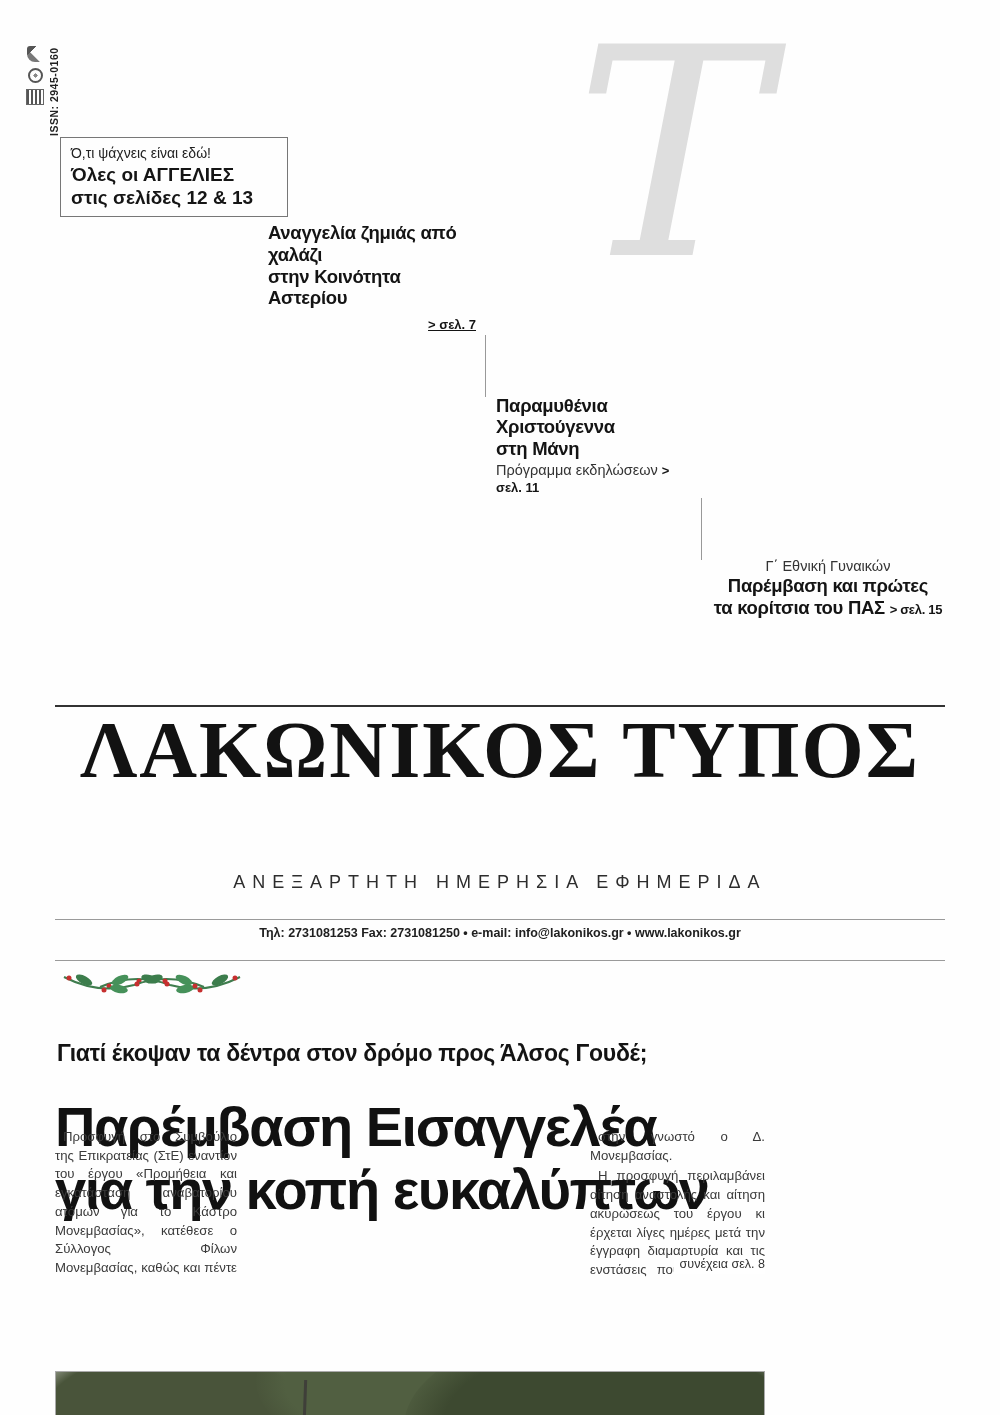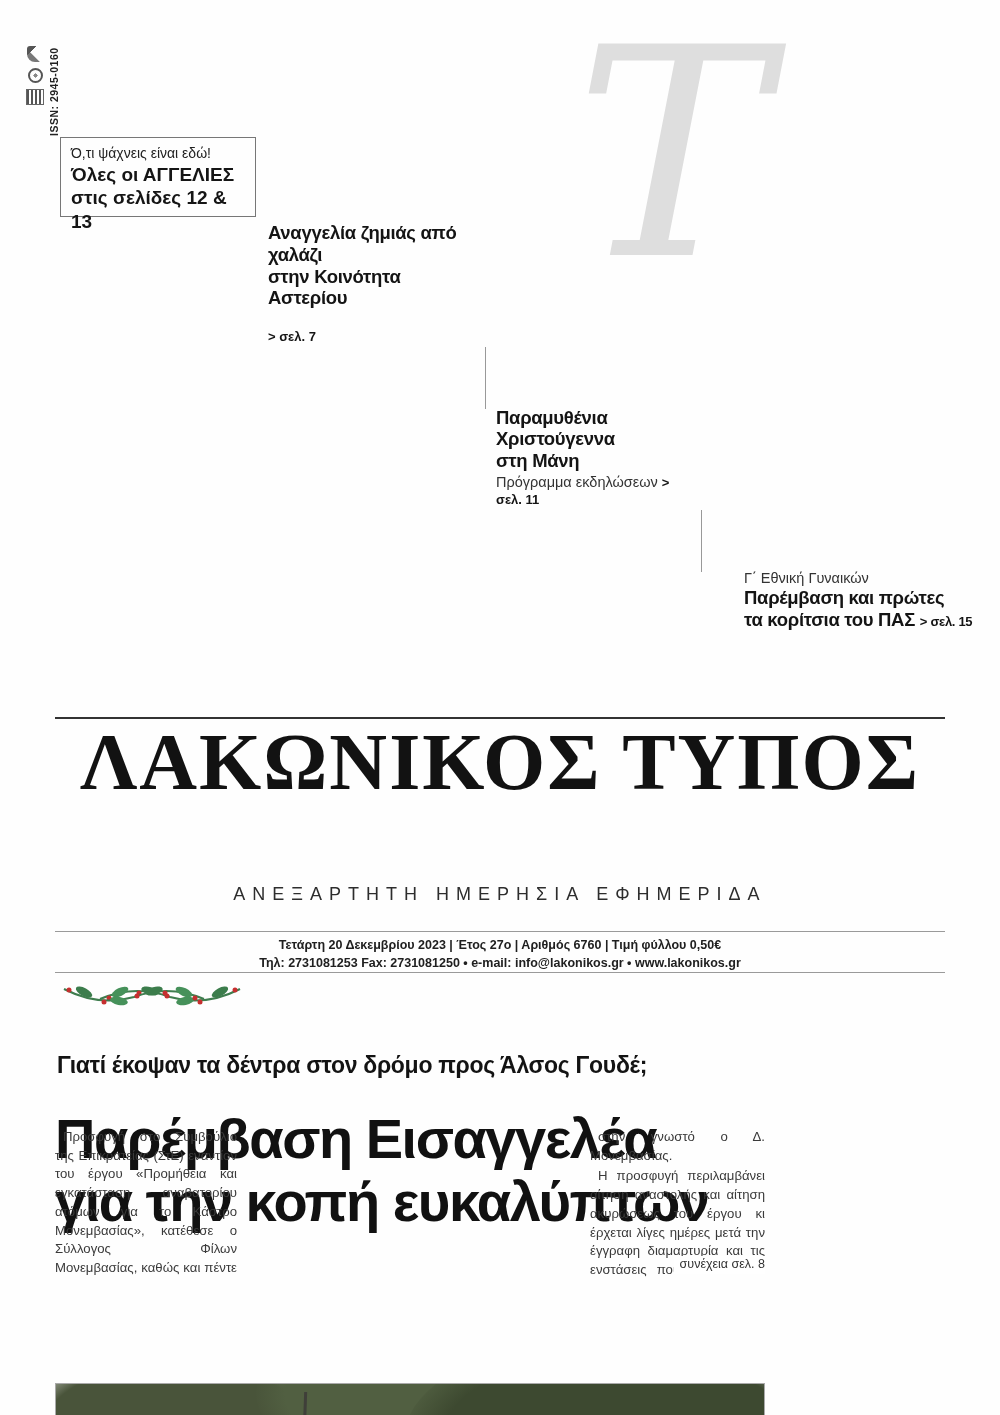--- a/index.html
+++ b/index.html
@@ -15,33 +15,33 @@
         font-size:10.5px;font-weight:bold;color:#222;letter-spacing:.5px;}
   .strip-icons{left:26px;top:46px;width:18px;display:flex;flex-direction:column;gap:6px;align-items:center;}
   .icon-elta{width:16px;height:16px;background:
       linear-gradient(135deg,#555 30%,transparent 31%),
       linear-gradient(45deg,#777 40%,transparent 41%);border-radius:3px 8px 3px 8px;}
   .icon-stamp{width:15px;height:15px;border:2px solid #555;border-radius:50%;box-sizing:border-box;
       background:radial-gradient(circle at 50% 50%, #888 25%, transparent 28%);}
   .icon-barcode{width:16px;height:14px;background:repeating-linear-gradient(90deg,#555 0 2px,#fff 2px 4px);
       border:1px solid #666;}
   
-  .adbox{left:60px;top:45px;width:196px;height:80px;border:1.5px solid #777;box-sizing:border-box;
+  .adbox{left:60px;top:45px;width:228px;height:80px;border:1.5px solid #777;box-sizing:border-box;
          padding:7px 10px;line-height:1.25;}
   .adbox .l1{font-size:14px;color:#222;}
   .adbox .l2,.adbox .l3{font-size:19px;font-weight:bold;color:#151515;}
   .teaser{line-height:1.18;}
   .teaser .bold{font-size:18.5px;font-weight:bold;color:#141414;letter-spacing:-.3px;}
   .teaser .light{font-size:14.5px;color:#333;}
   .teaser .pg{font-size:13px;font-weight:bold;color:#141414;}
   .t1{left:268px;top:50px;width:208px;}
-  .t1 .pg{display:block;margin-top:20px;}
+  .t1 .pg{display:block;text-align:right;margin-top:8px;text-decoration:underline;}
   .t2{left:496px;top:50px;width:200px;}
   .t2 .light{display:block;margin-top:2px;}
-  .t3{left:744px;top:50px;width:240px;}
+  .t3{left:708px;top:50px;width:240px;text-align:center;}
   .vdiv{width:1px;background:#999;top:52px;height:62px;}
   
   .rule-top{left:55px;top:136px;width:890px;height:1.5px;background:#333;}
   .masthead{left:0;top:139px;width:1000px;text-align:center;font-family:"Liberation Serif",serif;
             font-weight:bold;font-size:80px;letter-spacing:2px;color:#121212;line-height:1;white-space:nowrap;}
   .mast-sub{left:0;top:221px;width:1000px;text-align:center;font-size:18px;letter-spacing:7px;color:#2d2d2d;}
   
   .datebar{left:55px;top:247px;width:890px;height:42px;border-top:1px solid #9a9a9a;border-bottom:1px solid #9a9a9a;
            box-sizing:border-box;text-align:center;padding-top:4px;}
   .datebar .d1,.datebar .d2{font-size:12.5px;font-weight:bold;color:#202020;line-height:1.45;}
@@ -106,21 +106,20 @@
     <div class="bold"><span>τα κορίτσια του ΠΑΣ</span> <span class="pg">&gt; σελ. 15</span></div>
   </div>
 
   
   <div class="abs rule-top z"></div>
   <div class="abs masthead z">ΛΑΚΩΝΙΚΟΣ ΤΥΠΟΣ</div>
   <div class="abs mast-sub z">ΑΝΕΞΑΡΤΗΤΗ ΗΜΕΡΗΣΙΑ ΕΦΗΜΕΡΙΔΑ</div>
 
   
   <div class="abs datebar z">
-    <div class="d1">Τετάρτη 20 Δεκεμβρίου 2023 | Έτος 27ο | Αριθμός 6760 | Τιμή φύλλου 0,50€</div>
     <div class="d2">Τηλ: 2731081253 Fax: 2731081250 • e-mail: info@lakonikos.gr • www.lakonikos.gr</div>
   </div>
   <svg class="abs holly left z" width="150" height="30" viewBox="0 0 150 30">
     <path d="M5 20 Q40 5 75 18 Q110 28 145 10" stroke="#3f7d4e" stroke-width="2" fill="none"></path>
     <ellipse cx="25" cy="13" rx="9" ry="4" fill="#46915a" transform="rotate(-25 25 13)"></ellipse>
     <ellipse cx="55" cy="12" rx="9" ry="4" fill="#3c7d4c" transform="rotate(15 55 12)"></ellipse>
     <ellipse cx="90" cy="22" rx="9" ry="4" fill="#46915a" transform="rotate(-12 90 22)"></ellipse>
     <ellipse cx="125" cy="13" rx="9" ry="4" fill="#3c7d4c" transform="rotate(-28 125 13)"></ellipse>
     <circle cx="14" cy="19" r="2.5" fill="#c62f2f"></circle>
       <circle cx="44" cy="14" r="2.5" fill="#c62f2f"></circle>

